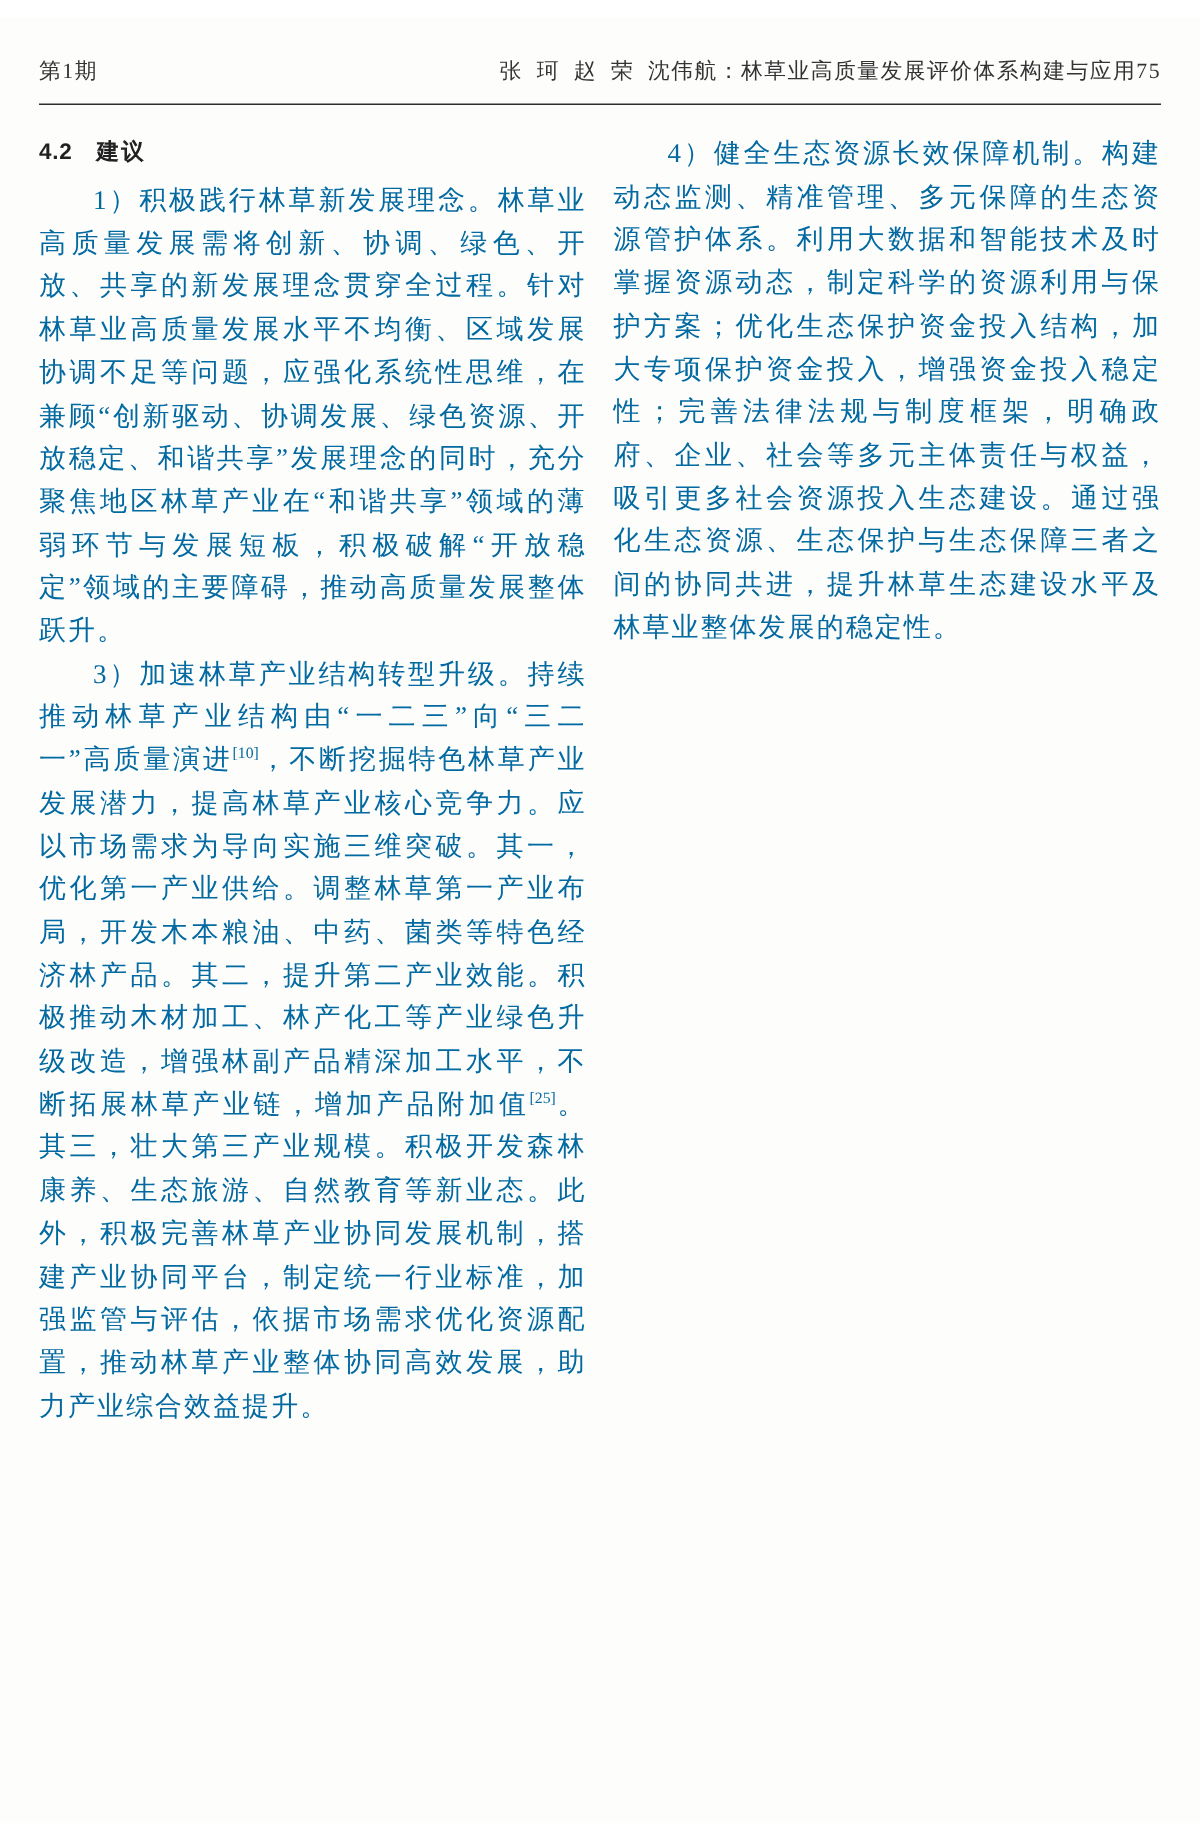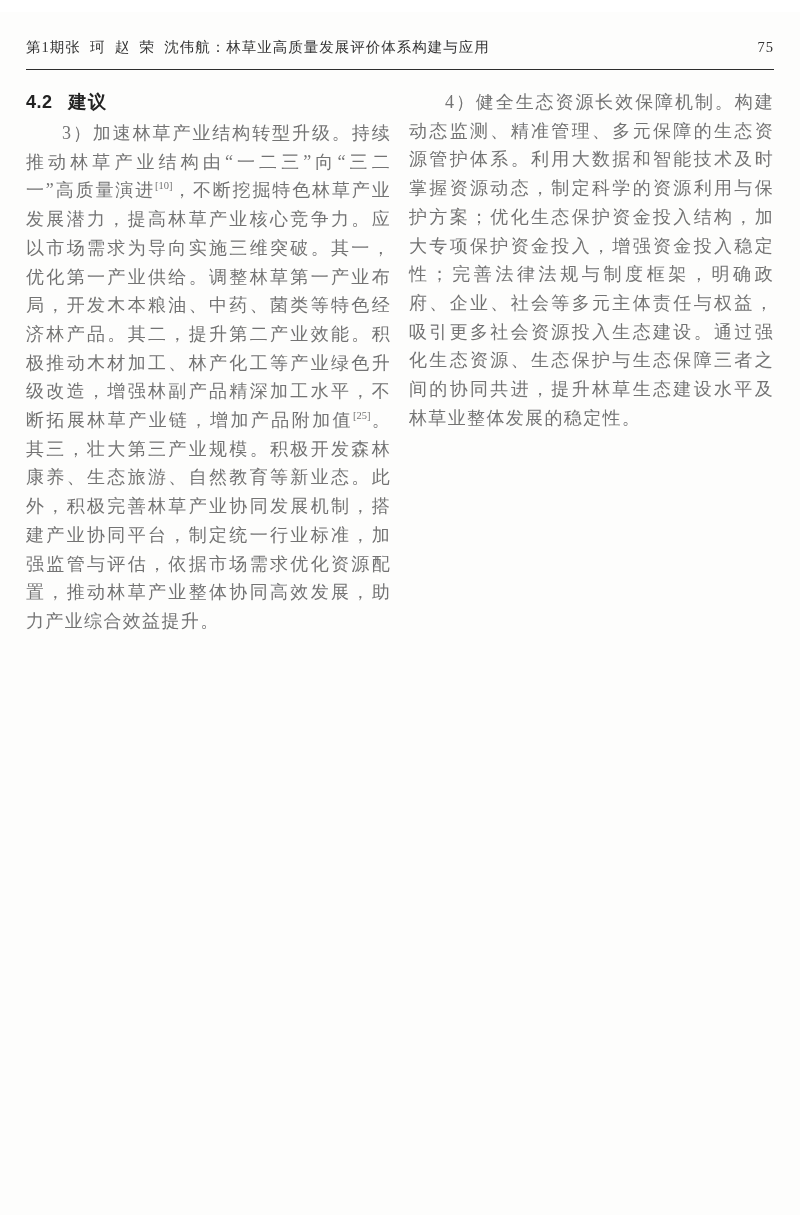--- a/index.html
+++ b/index.html
@@ -25,21 +25,21 @@
     right: 26px;
     display: flex;
     align-items: baseline;
     font-size: 14.5px;
     letter-spacing: 1px;
     color: #333333;
   }
   .issue-label { flex: none; }
   .running-title {
     flex: 1;
-    text-align: left;
+    text-align: right;
     white-space: pre;
     letter-spacing: 1px;
   }
   .page-number { flex: none; font-family: Liberation Serif, serif; }
   .header-rule {
     position: absolute;
     top: 57px;
     left: 26px;
     right: 26px;
     border: none;
@@ -56,35 +56,35 @@
     gap: 18px;
     overflow: hidden;
   }
   .col {
     flex: 1 1 0;
     min-width: 0;
   }
   .section-heading {
     margin: 0 0 3px 0;
     font-family: "Liberation Sans", "DejaVu Sans", sans-serif;
-    font-size: 18px;
+    font-size: 15px;
     font-weight: bold;
     letter-spacing: 1.5px;
     line-height: 28px;
     color: #222222;
   }
   .section-heading .sec-num { margin-right: 16px; letter-spacing: 0.5px; }
   .para {
     margin: 0;
     font-size: 18px;
     line-height: 28.7px;
     letter-spacing: 1.35px;
     text-align: justify;
     text-indent: 2em;
-    color: #737373;
+    color: #0369a1;
   }
   sup.ref {
     font-size: 10.5px;
     letter-spacing: 0;
     line-height: 0;
     vertical-align: super;
   }
 </style>
 </head>
 <body>
@@ -97,20 +97,21 @@
     <span class="page-number">75</span>
   </header>
 
   <hr class="header-rule">
 
   <main class="columns">
 
     <section class="col">
       <h2 class="section-heading"><span class="sec-num">4.2</span><span>建议</span></h2>
 
+      <p class="para"><span>1）积极践行林草新发展理念。林草业高质量发展需将创新、协调、绿色、开放、共享的新发展理念贯穿全过程。针对林草业高质量发展水平不均衡、区域发展协调不足等问题，应强化系统性思维，在兼顾“创新驱动、协调发展、绿色资源、开放稳定、和谐共享”发展理念的同时，充分聚焦地区林草产业在“和谐共享”领域的薄弱环节与发展短板，积极破解“开放稳定”领域的主要障碍，推动高质量发展整体跃升。</span></p>
 
 
       <p class="para"><span>3）加速林草产业结构转型升级。持续推动林草产业结构由“一二三”向“三二一”高质量演进</span><sup class="ref">[10]</sup><span>，不断挖掘特色林草产业发展潜力，提高林草产业核心竞争力。应以市场需求为导向实施三维突破。其一，优化第一产业供给。调整林草第一产业布局，开发木本粮油、中药、菌类等特色经济林产品。其二，提升第二产业效能。积极推动木材加工、林产化工等产业绿色升级改造，增强林副产品精深加工水平，不断拓展林草产业链，增加产品附加值</span><sup class="ref">[25]</sup><span>。其三，壮大第三产业规模。积极开发森林康养、生态旅游、自然教育等新业态。此外，积极完善林草产业协同发展机制，搭建产业协同平台，制定统一行业标准，加强监管与评估，依据市场需求优化资源配置，推动林草产业整体协同高效发展，助力产业综合效益提升。</span></p>
     </section>
 
     <section class="col">
       <p class="para"><span>4）健全生态资源长效保障机制。构建动态监测、精准管理、多元保障的生态资源管护体系。利用大数据和智能技术及时掌握资源动态，制定科学的资源利用与保护方案；优化生态保护资金投入结构，加大专项保护资金投入，增强资金投入稳定性；完善法律法规与制度框架，明确政府、企业、社会等多元主体责任与权益，吸引更多社会资源投入生态建设。通过强化生态资源、生态保护与生态保障三者之间的协同共进，提升林草生态建设水平及林草业整体发展的稳定性。</span></p>
 
 
     </section>

